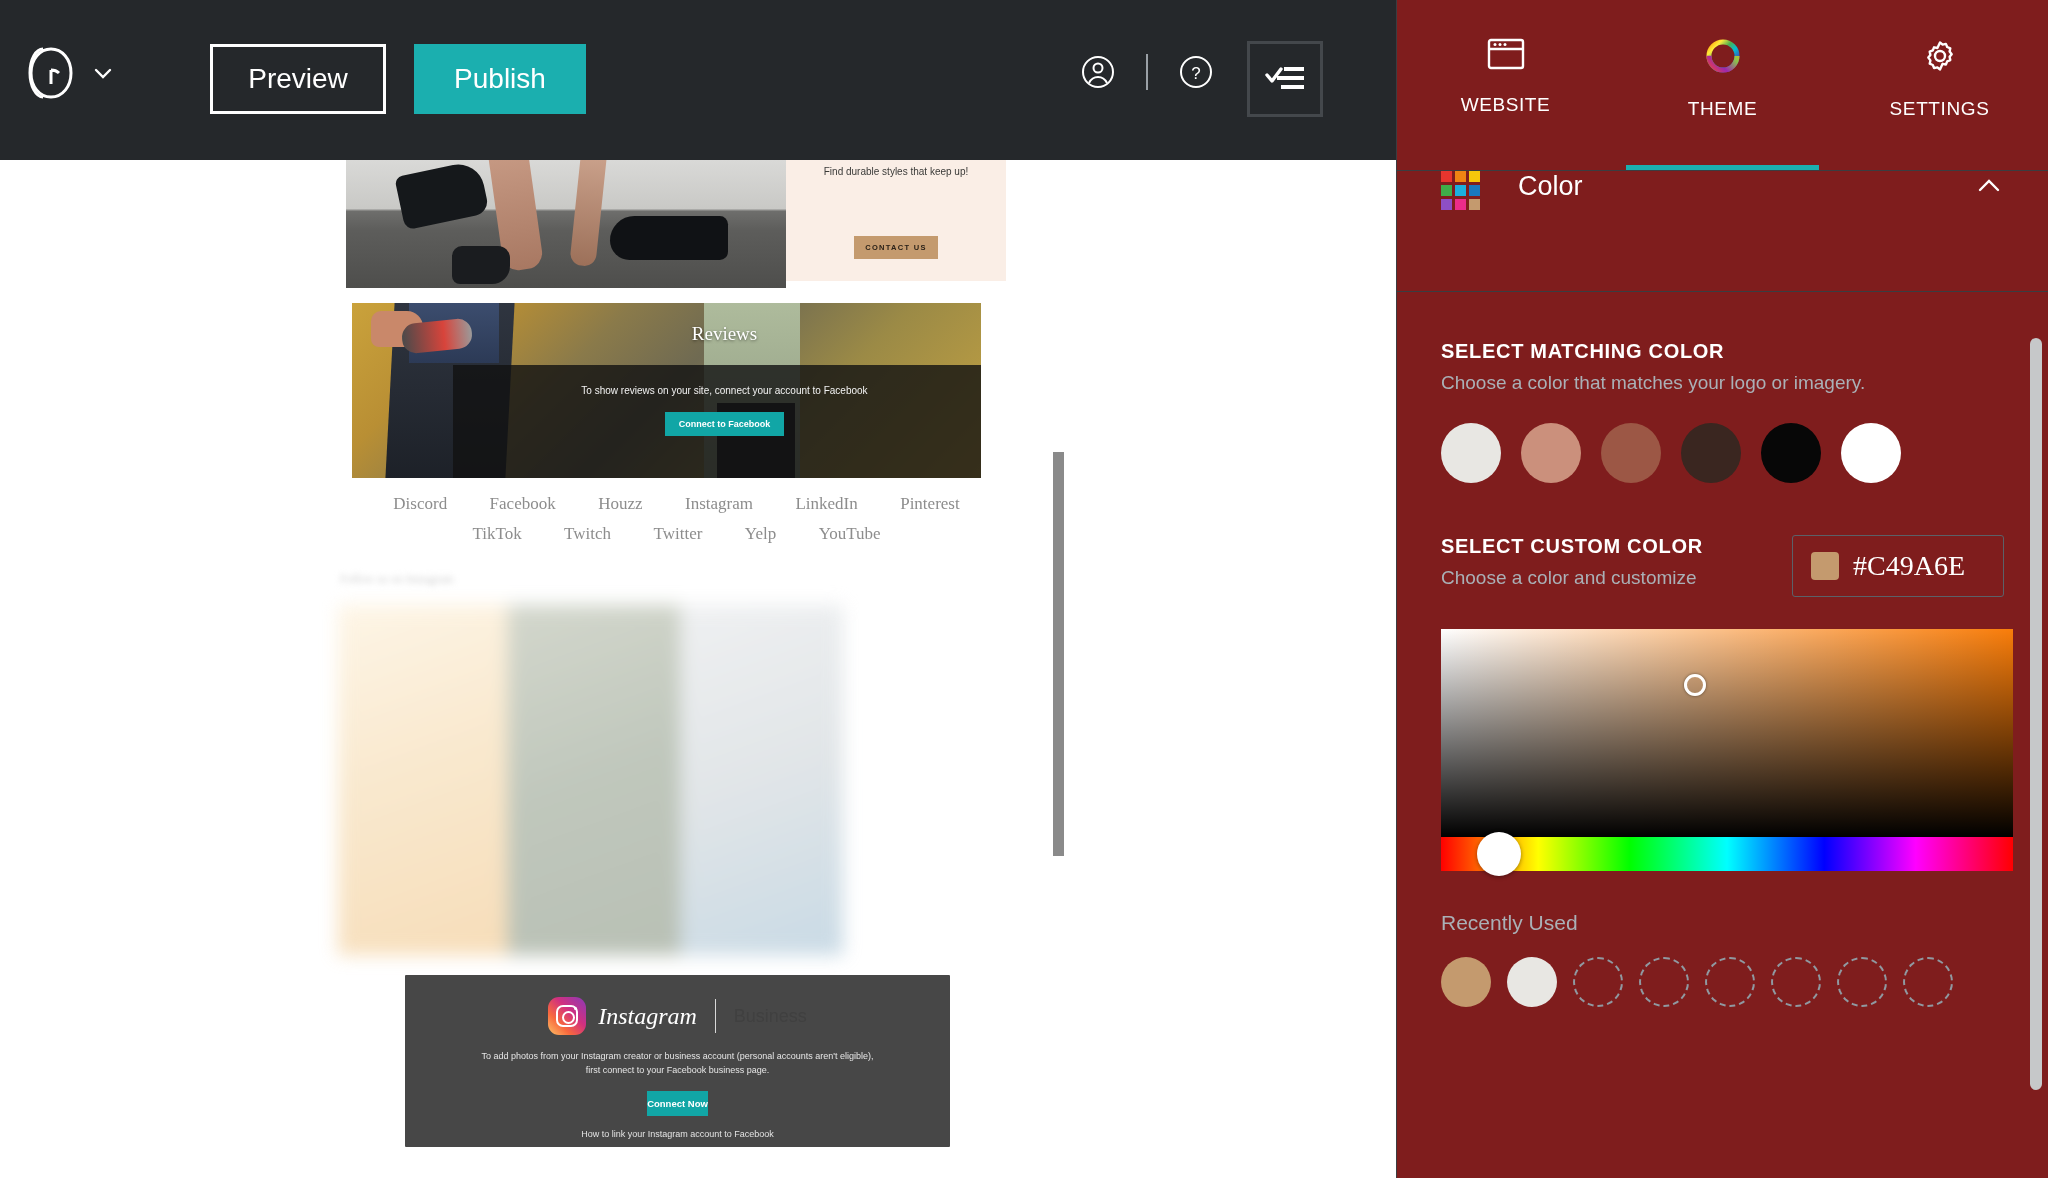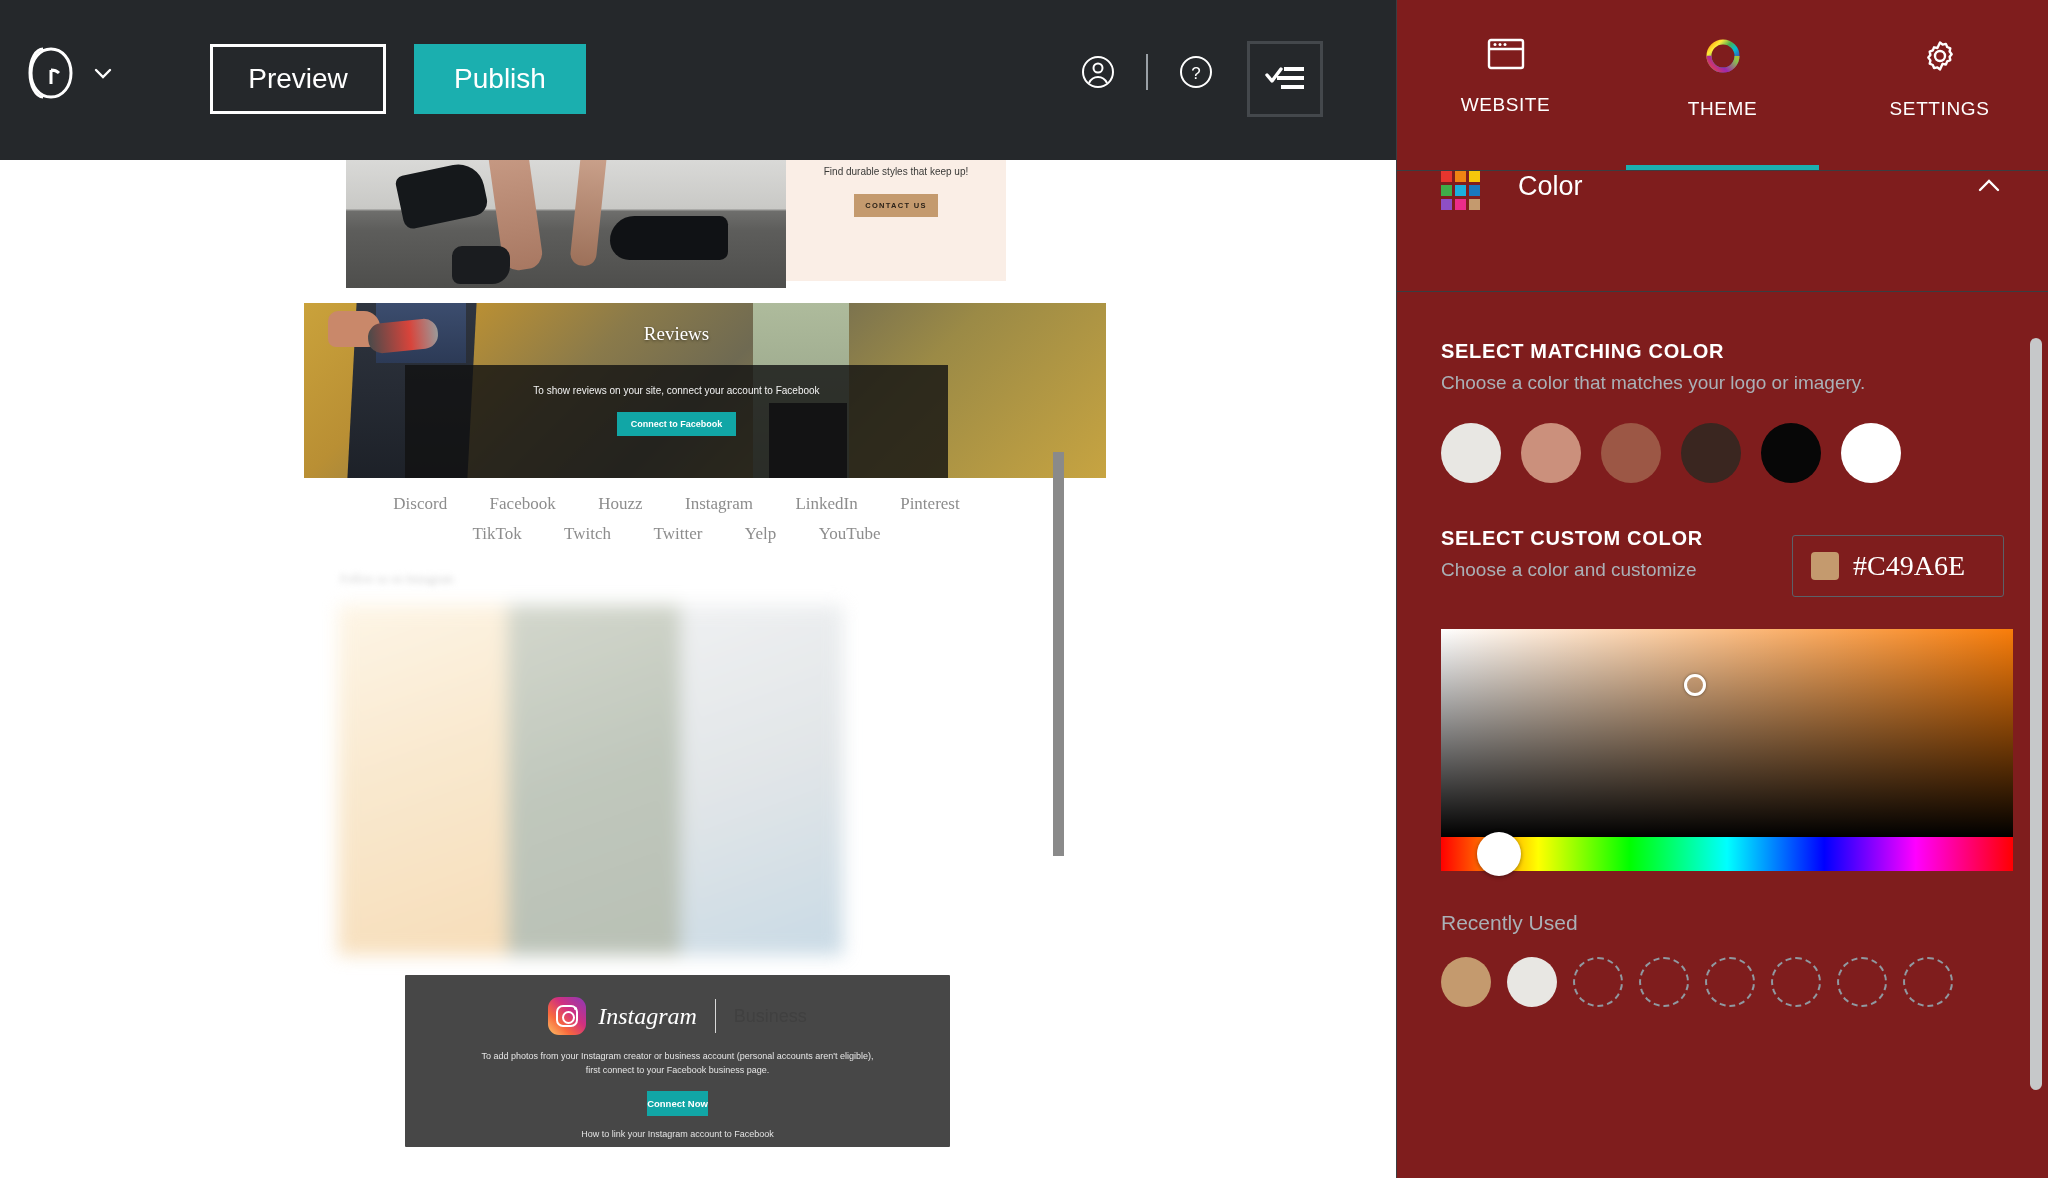--- a/index.html
+++ b/index.html
@@ -61,38 +61,39 @@
   }
   .hero-img:after {
     content:""; position:absolute; left: 52%; top: -4px; width: 26px; height: 110px;
     background: linear-gradient(180deg,#caa18b,#9c7059); border-radius: 0 0 12px 12px; transform: rotate(6deg);
   }
   .shoe-a { position:absolute; left: 12%; top: 8px; width: 86px; height: 54px; background:#15181b; border-radius: 8px 26px 14px 10px; transform: rotate(-12deg); }
   .shoe-b { position:absolute; left: 60%; top: 56px; width: 118px; height: 44px; background:#101215; border-radius: 30px 10px 10px 24px; }
   .glove-a { position:absolute; left: 24%; top: 86px; width: 58px; height: 38px; background:#1a1c1f; border-radius: 10px 12px 18px 8px; }
   .contact-panel {
     position: absolute; left: 482px; top: 0; width: 220px; height: 121px;
-    background: #faeee6; display: flex; flex-direction: column; align-items: center;
+    background: #faeee6; display: flex; flex-direction: column; align-items: center; gap: 42px;
   }
   .contact-tag {
     margin-top: 6px; font-size: 10px; color: #3a3a38;
     font-family: "Liberation Sans", sans-serif; white-space: nowrap;
   }
   .contact-btn {
     margin-top: 17px; width: 84px; height: 23px; background: #C49A6E; color: #2a2118;
     font-size: 7.5px; letter-spacing: 1.3px; font-weight: bold;
     display: flex; align-items: center; justify-content: center; cursor: pointer;
     font-family: "Liberation Sans", sans-serif;
   }
 
   
   .reviews {
-    position: relative; width: 802px; height: 175px;
+    position: relative; width: 629px; height: 175px;
     background: linear-gradient(135deg,#caa23b 0%, #b98f34 18%, #8a7a4a 35%, #6f6a52 50%, #9b8a46 70%, #c7a441 100%);
     overflow: hidden;
+    margin-left: 48px;
   }
   .rv-fig1 { position:absolute; left: 6%; top: 0; width: 120px; height: 175px; background: linear-gradient(180deg,#2f3540,#1d2128); transform: skewX(-3deg); }
   .rv-fig1b { position:absolute; left: 9%; top: 0; width: 90px; height: 60px; background: linear-gradient(180deg,#3c4d6e,#2c3a56); }
   .rv-hand { position:absolute; left: 3%; top: 8px; width: 52px; height: 36px; background:#c9886a; border-radius: 10px 16px 12px 8px; }
   .rv-shoe { position:absolute; left: 8%; top: 18px; width: 70px; height: 30px; background: linear-gradient(90deg,#4a4a4a,#d8443b 60%,#9a9a9a); border-radius: 14px; transform: rotate(-6deg); }
   .rv-fig2 { position:absolute; left: 56%; top: 0; width: 96px; height: 175px; background: linear-gradient(180deg,#aebb9c,#8d9a80); }
   .rv-fig2b { position:absolute; left: 58%; top: 100px; width: 78px; height: 75px; background:#1b1d1f; }
   .rv-title {
     position: absolute; left: 0; top: 20px; width: 745px; text-align: center;
     color: #ffffff; font-size: 19px; font-family: "Liberation Serif", serif;
@@ -429,21 +430,21 @@
         <span class="swatch" style="background:#E8E7E3"></span>
         <span class="swatch" style="background:#CB907C"></span>
         <span class="swatch" style="background:#9C5745"></span>
         <span class="swatch" style="background:#3A2620"></span>
         <span class="swatch" style="background:#070707"></span>
         <span class="swatch" style="background:#FFFFFF"></span>
       </div>
 
       <div class="custom-row">
         <div class="custom-left">
-          <div class="sec-label" style="margin-top:0">SELECT CUSTOM COLOR</div>
+          <div class="sec-label" style="margin-top:8px">SELECT CUSTOM COLOR</div>
           <div class="sec-sub">Choose a color and customize</div>
         </div>
         <div class="hex-box">
           <span class="hex-sw"></span>
           <span class="hex-val">#C49A6E</span>
         </div>
       </div>
 
       <div class="sv-area">
         <span class="sv-cursor"></span>

